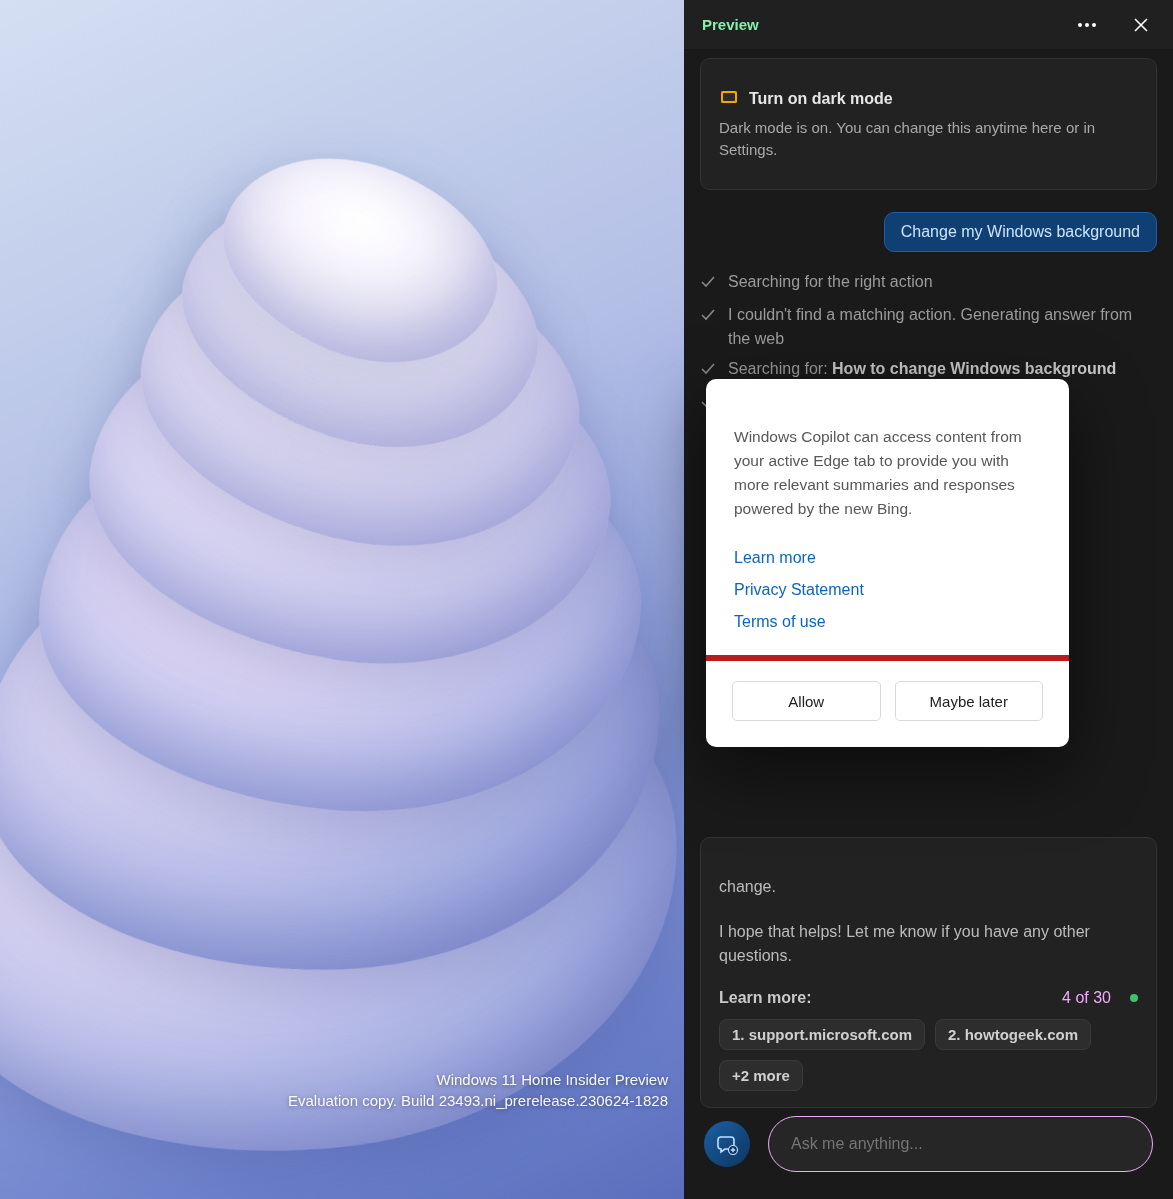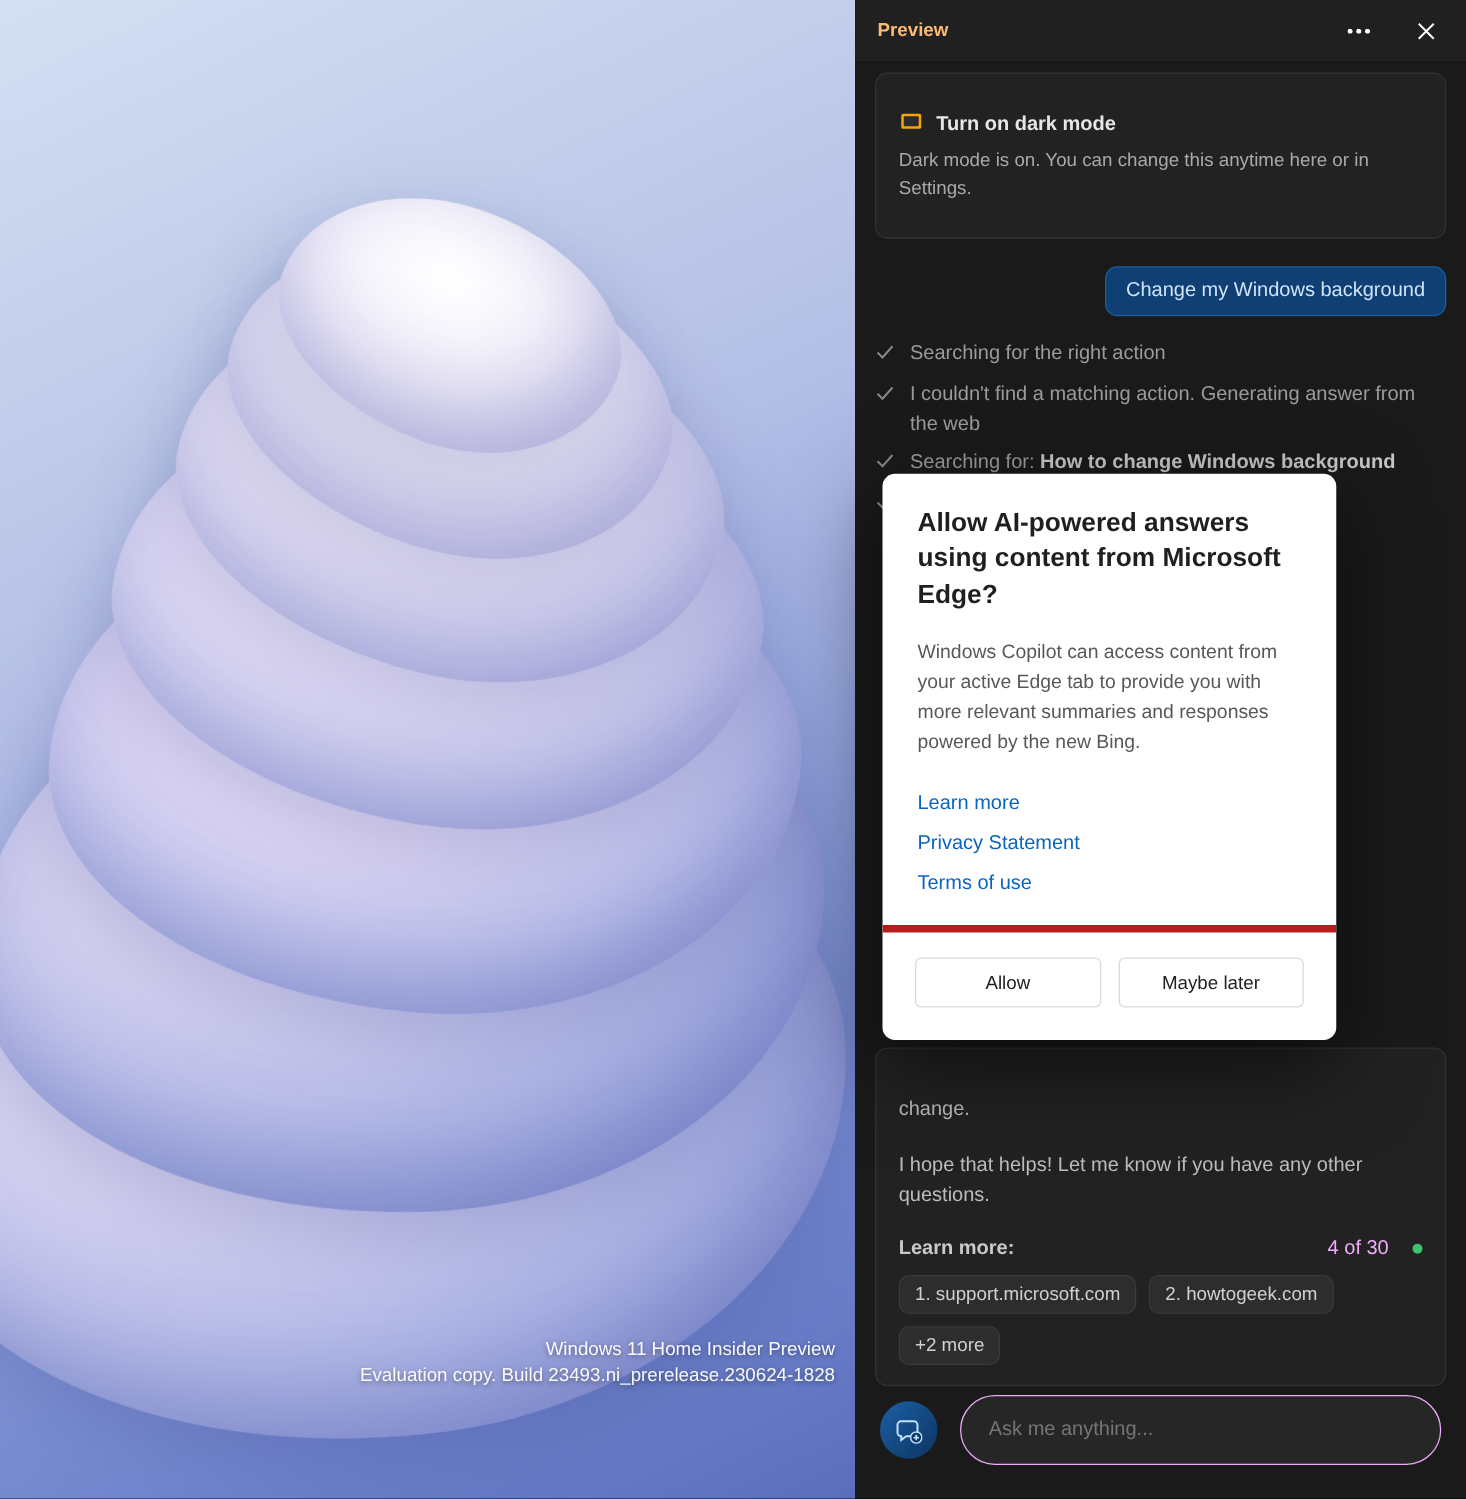--- a/index.html
+++ b/index.html
@@ -52,21 +52,21 @@
   }
   .header {
     height: 50px;
     display: flex;
     align-items: center;
     padding: 0 18px 0 18px;
     background: #202020;
     border-bottom: 1px solid rgba(0,0,0,.3);
   }
   .header-title {
-    color: #fdba74;
+    color: #86efac;
     font-size: 15px;
     font-weight: 600;
     flex: 1;
   }
   .header-actions { display: flex; gap: 26px; align-items: center; }
   .icon-btn { color: #fff; cursor: pointer; display: flex; align-items: center; justify-content: center; width: 28px; height: 28px; }
   .conv {
     flex: 1;
     padding: 0 16px 0 16px;
     overflow: hidden;
@@ -102,21 +102,21 @@
     padding: 16px 18px;
     margin-top: 420px;
     color: #bcbcbc;
     font-size: 16px;
   }
   .answer-card p { margin: 21px 0; line-height: 1.5; }
   .learn-row { display:flex; align-items:center; justify-content:space-between; margin-top:16px; }
   .learn-label { color:#c9c9c9; font-weight:600; font-size:16px; }
   .learn-count { color:#f0abfc; font-size:16px; display:flex; align-items:center; gap:19px;}
   .dot-green { width:8px; height:8px; border-radius:50%; background:#3cc46e; }
-  .chips { display:flex; flex-wrap:wrap; gap:10px; margin-top:12px; }
+  .chips { display:flex; flex-wrap:wrap; gap:10px; margin-top:12px;font-weight:bold; }
   .chip {
     background:#2d2d2d;
     border:1px solid #3a3a3a;
     color:#d0d0d0;
     border-radius: 8px;
     padding: 6px 12px;
     font-size: 15px;
   }
   .composer {
     position: absolute;
@@ -285,21 +285,20 @@
           <circle cx="17" cy="17" r="4.5" fill="#0d3560" stroke="currentColor" stroke-width="1.2"></circle>
           <path d="M17 14.8 v4.4 M14.8 17 h4.4" stroke="currentColor" stroke-width="1.4"></path>
         </svg>
     </div>
     <input class="ask-input" type="text" placeholder="Ask me anything..." style="">
   </div>
 </div>
 
 <div class="modal">
   <div class="modal-body">
-    <div class="modal-title">Allow AI-powered answers using content from Microsoft Edge?</div>
     <div class="modal-desc">Windows Copilot can access content from your active Edge tab to provide you with more relevant summaries and responses powered by the new Bing.</div>
     <div class="modal-links">
       <a class="modal-link">Learn more</a>
       <a class="modal-link">Privacy Statement</a>
       <a class="modal-link">Terms of use</a>
     </div>
   </div>
   <div class="modal-footer">
     <button class="modal-btn">Allow</button>
     <button class="modal-btn">Maybe later</button>

